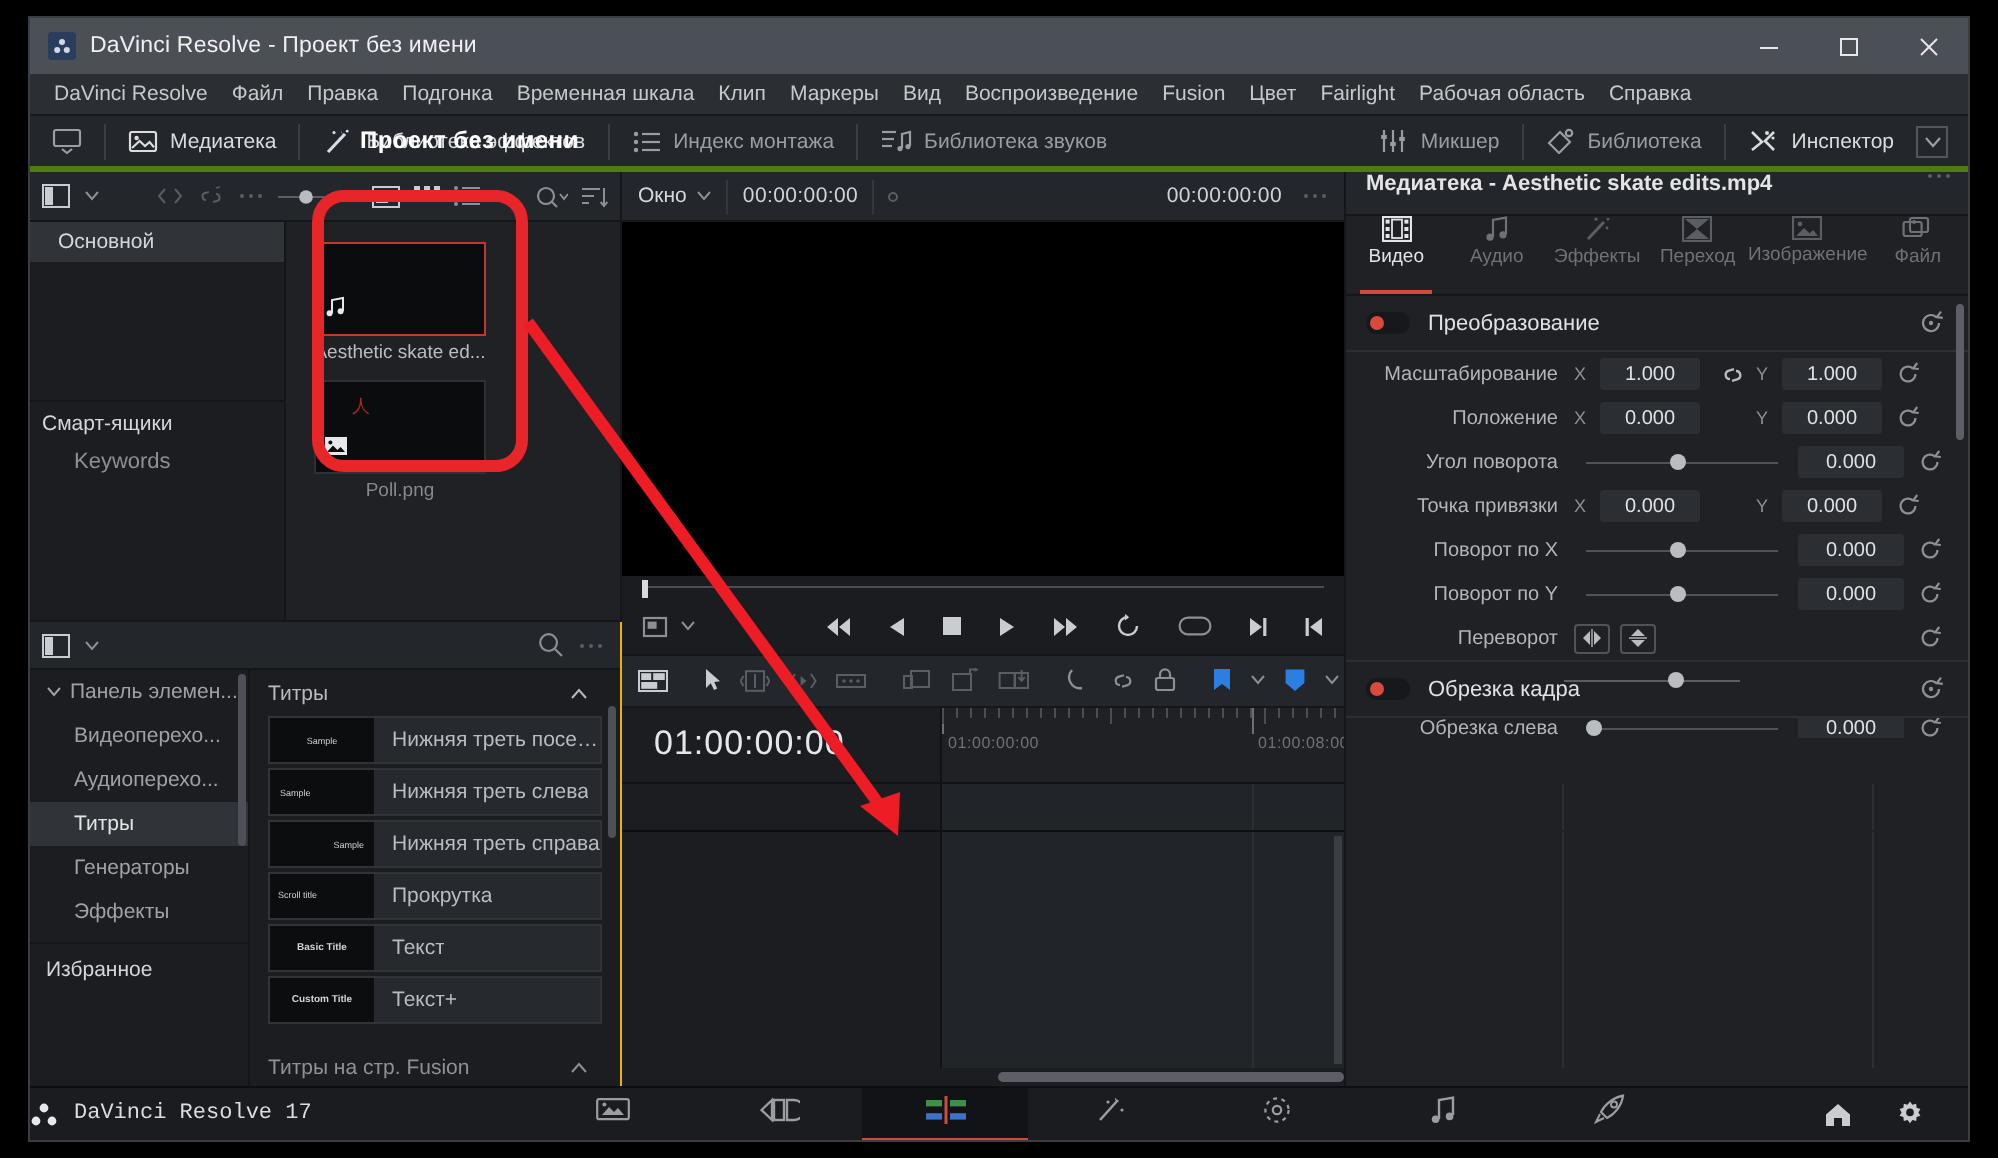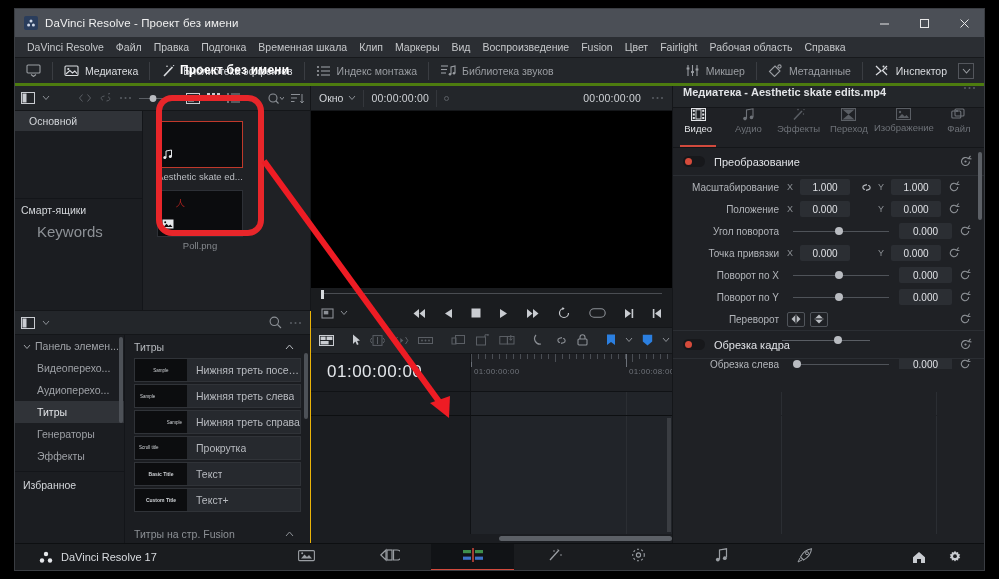--- a/index.html
+++ b/index.html
@@ -95,21 +95,21 @@
   
   .mediapool { flex: 1; display:flex; min-height:0; background:#1b1d21;
                border-right:1px solid #141619; border-bottom:1px solid #141619;}
   .mp-tree { width: 128px; flex:0 0 128px; background:#1b1d21; border-right:1px solid #131519;
              display:flex; flex-direction:column; }
   .tree-item { font-size:10.5px; color:#d3d6da; padding:4px 6px 4px 14px; }
   .tree-item.sel { background:#303338; }
   .tree-gap { flex:1; }
   .tree-hdr { font-size:10.5px; color:#d3d6da; padding:5px 6px 3px 6px;
               border-top:1px solid #131519; }
-  .tree-sub { font-size:15px; color:#8d9196; padding:4px 6px 4px 22px; }
+  .tree-sub { font-size:11px; color:#8d9196; padding:4px 6px 4px 22px; }
   .mp-grid { flex:1; background:#1f2125; padding:10px 0 0 0; position:relative; }
   .thumb-wrap { width:86px; margin-left:14px; margin-bottom:8px; }
   .thumb {
     height:47px; background:#0b0c0e; border:1px solid #2d3036;
     position:relative;
   }
   .thumb.sel { border:1px solid #c0392b; }
   .thumb .glyph { position:absolute; left:4px; bottom:3px; color:#e6e8eb; }
   .thumb-lbl { font-size:9.5px; color:#b9bcc1; text-align:center; margin-top:3px;
                white-space:nowrap; overflow:hidden; text-overflow:ellipsis;}
@@ -231,21 +231,21 @@
             background:#b9bcc1; left:44%; }
   .reset { width:18px; display:flex; align-items:center; justify-content:center; color:#8d9196; }
   .flipbtn { width:18px; height:15px; border:1px solid #50545a; border-radius:2px;
              display:flex; align-items:center; justify-content:center; margin-right:5px;
              color:#b8bbc0; }
   .ins-scroll { position:absolute; right:2px; top:4px; width:4px; height:68px;
                 background:#5c6066; border-radius:2px; }
   
   .statusbar { height:27px; flex:0 0 27px; background:#1a1c1f; display:flex;
                align-items:center; border-top:1px solid #0d0f11; }
-  .sb-left { display:flex; align-items:center; gap:8px; padding-left:24px; width:250px; }
+  .sb-left { display:flex; align-items:center; gap:8px; width:250px;font-family:Liberation Mono, monospace; }
   .sb-logo { color:#e6e8eb; display:flex; }
   .sb-name { font-size:11px; color:#d9dce0; }
   .sb-pages { flex:1; display:flex; align-items:center; justify-content:flex-start; }
   .sb-page { width:83px; height:27px; display:flex; align-items:center;
              justify-content:center; position:relative; color:#9a9ea3; }
   .sb-page.active { background:#111316; color:#d9dce0; }
   .sb-page.active .pu { position:absolute; bottom:0; left:0; right:0; height:2px; background:#d24a3d; }
   .sb-right { display:flex; align-items:center; gap:22px; padding-right:22px; }
   
   .anno { position:absolute; left:0; top:0; width:999px; height:579px;
@@ -377,21 +377,21 @@
       <span class="mt-label">Микшер</span>
     </div>
     <div class="mt-sep"></div>
     <div class="mt-group">
       <span class="mt-icn">
         <svg width="15" height="13" viewBox="0 0 15 13">
             <path d="M1.5 7.5 L7 2 L12 7 L6.5 12.5 Z" fill="none" stroke="currentColor" stroke-width="1.1"></path>
             <circle cx="11.5" cy="2.5" r="1.6" fill="none" stroke="currentColor" stroke-width="1.1"></circle>
           </svg>
       </span>
-      <span class="mt-label">Метаданные</span>
+      <span class="mt-label">Библиотека</span>
     </div>
     <div class="mt-sep"></div>
     <div class="mt-group">
       <span class="mt-icn on">
         <svg width="16" height="13" viewBox="0 0 16 13">
             <path d="M2 2 L7 7 L2 11" fill="none" stroke="currentColor" stroke-width="1.3"></path>
             <path d="M13 2 L8.5 6.5 L13 11" fill="none" stroke="currentColor" stroke-width="1.3"></path>
             <circle cx="9.5" cy="2.5" r="1" fill="currentColor"></circle>
             <circle cx="12.5" cy="5" r="0.8" fill="currentColor"></circle>
           </svg>

